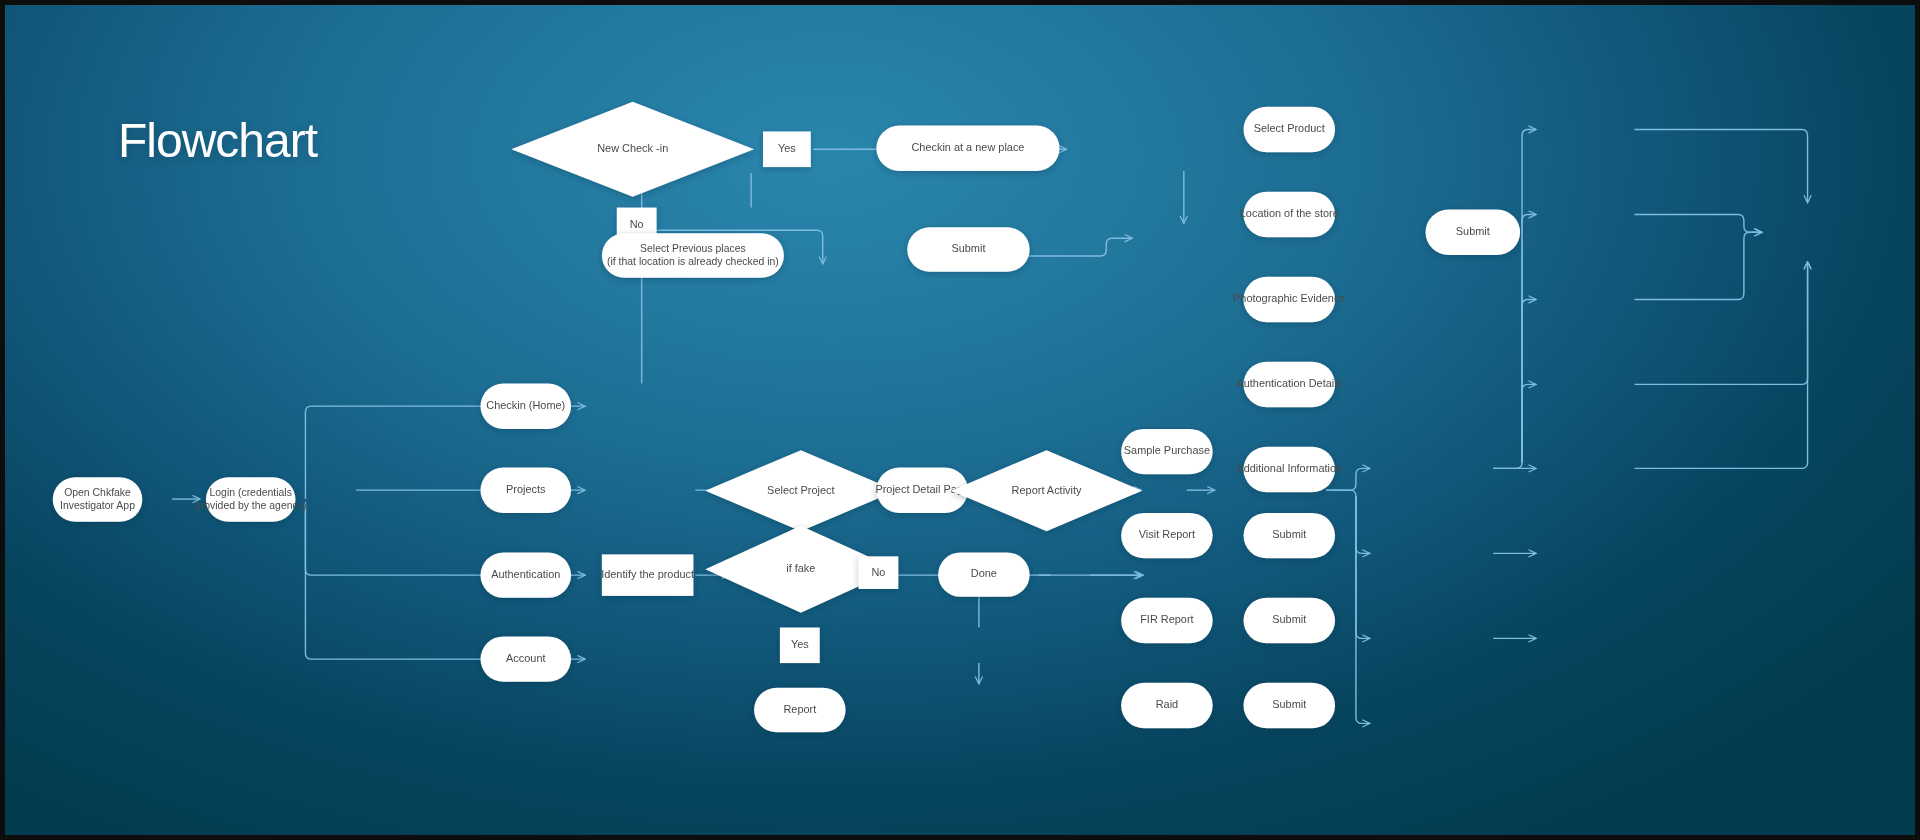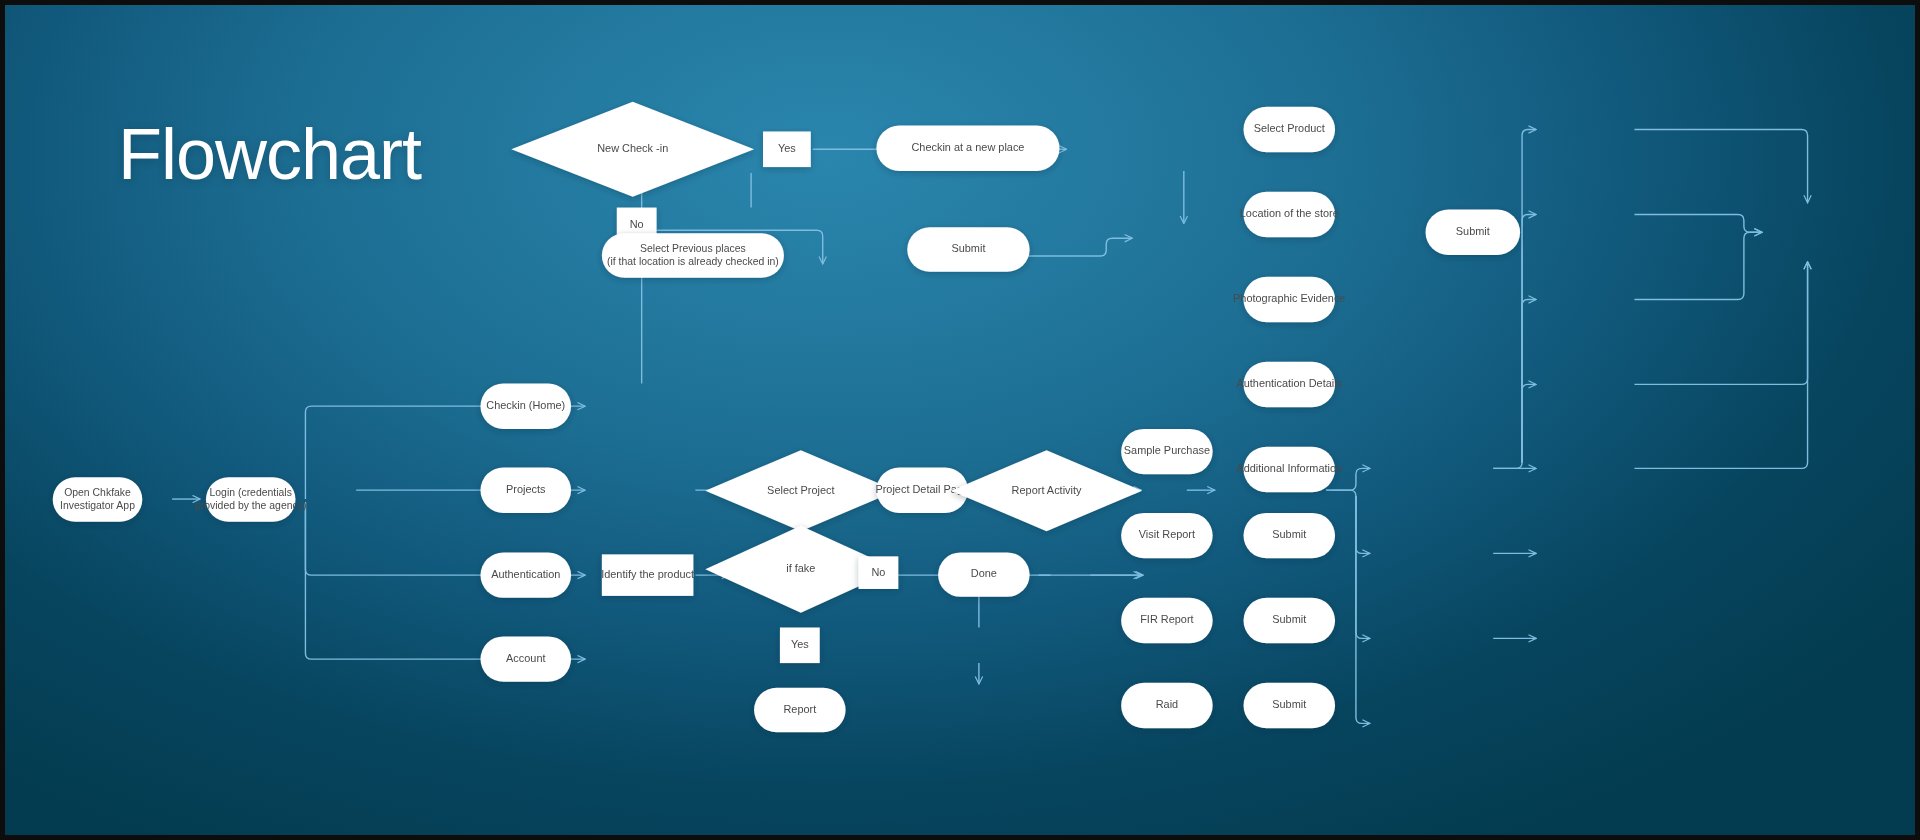--- a/index.html
+++ b/index.html
@@ -32,21 +32,21 @@
     stroke:#7fbde0;
     stroke-width:1.4;
     stroke-linejoin:round;
     stroke-linecap:butt;
   }
   .edge.no-arrow{}
   .title-text{
     position:absolute;
     left:113px;top:108px;
     font-family:"Liberation Sans", sans-serif;
-    font-size:72px;
+    font-size:48px;
     font-weight:400;
     letter-spacing:-1px;
     color:#ffffff;
     white-space:nowrap;
     text-shadow:0 2px 10px rgba(0,0,0,.18);
   }
 </style>
 </head>
 <body>
 

